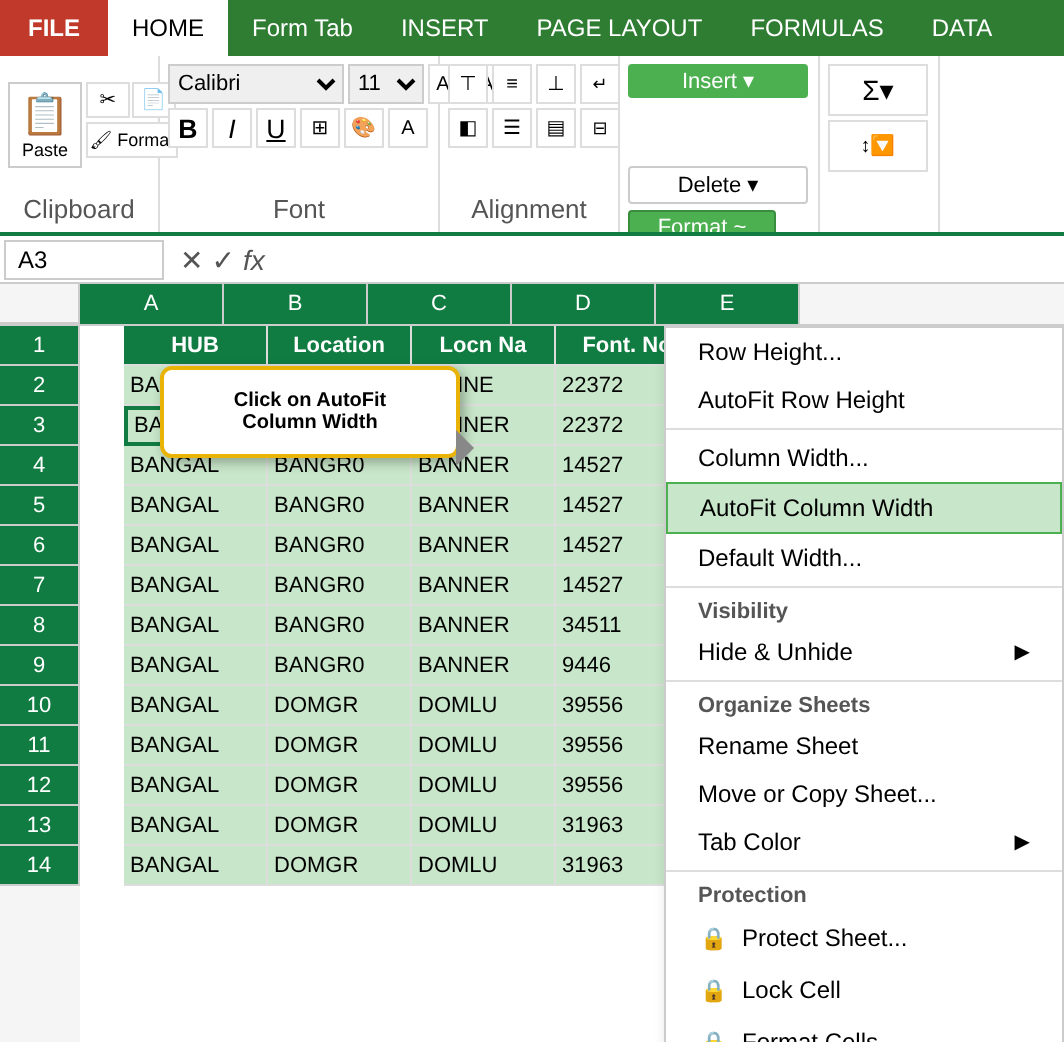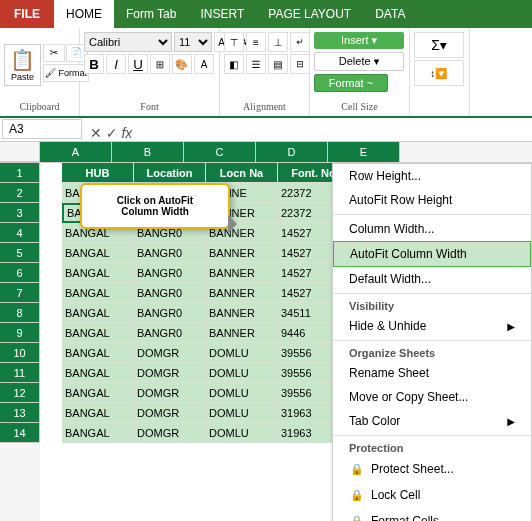--- a/index.html
+++ b/index.html
@@ -5,21 +5,21 @@
     * { box-sizing: border-box; margin: 0; padding: 0; }
     body { font-family: 'Segoe UI', Arial, sans-serif; font-size: 12px; background: #fff; width: 532px; height: 521px; overflow: hidden; }
 
     
     .tab-bar { display: flex; background: #2e7d32; height: 28px; align-items: stretch; }
     .tab-file { background: #c0392b; color: #fff; font-weight: bold; padding: 0 14px; display: flex; align-items: center; font-size: 12px; cursor: pointer; }
     .tab-item { color: #fff; padding: 0 12px; display: flex; align-items: center; font-size: 12px; cursor: pointer; }
     .tab-item.active { background: #fff; color: #000; }
 
     
-    .formula-bar { display: flex; align-items: flex-end; border-bottom: 1px solid #ccc; height: 24px; background: #fff; }
+    .formula-bar { display: flex; align-items: center; border-bottom: 1px solid #ccc; height: 24px; background: #fff; }
     .name-box { width: 80px; border-right: 1px solid #ccc; padding: 2px 6px; font-size: 12px; border: 1px solid #ccc; margin: 2px; }
     .formula-icons { display: flex; align-items: center; gap: 4px; padding: 0 6px; color: #555; font-size: 14px; }
     .formula-content { flex: 1; padding: 2px 4px; font-size: 12px; }
 
     
     .sheet-container { display: flex; flex-direction: column; height: calc(521px - 28px - 90px - 24px); }
 
     
     .col-header-row { display: flex; background: #f5f5f5; border-bottom: 1px solid #ccc; }
     .corner-cell { width: 40px; min-width: 40px; height: 20px; border-right: 1px solid #ccc; border-bottom: 1px solid #ccc; background: #f5f5f5; }
@@ -47,32 +47,33 @@
     .menu-item { padding: 5px 16px; cursor: pointer; display: flex; align-items: center; gap: 6px; white-space: nowrap; }
     .menu-item.highlighted { background: #c8e6c9; border: 1px solid #4caf50; }
     .menu-separator { border-top: 1px solid #ddd; margin: 2px 0; }
     .menu-item .arrow { margin-left: auto; font-size: 10px; }
     .menu-section { padding: 4px 16px 2px; font-size: 11px; color: #555; font-weight: bold; }
     .menu-item .icon { width: 16px; height: 16px; display: inline-flex; align-items: center; justify-content: center; font-size: 11px; }
 
     
     .ribbon-sections { display: flex; height: 90px; border-bottom: 2px solid #107c41; width: 100%; overflow: hidden; }
     .rsec { display: flex; flex-direction: column; border-right: 1px solid #ddd; padding: 4px; align-items: flex-start; }
-    .rsec-label { font-size: 10px; color: #555; align-self: center; margin-top: auto; padding-top: 4px; font-family: Liberation Serif, serif; }
+    .rsec-label { font-size: 13px; color: #555; align-self: center; margin-top: auto; padding-top: 4px; }
     .rsec-content { display: flex; align-items: center; gap: 3px; flex: 1; }
   </style>
 </head>
 <body>
 
 <div class="tab-bar">
   <div class="tab-file">FILE</div>
   <div class="tab-item active">HOME</div>
   <div class="tab-item">Form Tab</div>
   <div class="tab-item">INSERT</div>
   <div class="tab-item">PAGE LAYOUT</div>
+  <div class="tab-item">FORMULAS</div>
   <div class="tab-item">DATA</div>
 </div>
 
 <div class="ribbon-sections">
 
   <div class="rsec" style="width:80px;">
     <div class="rsec-content">
       <div style="display:flex;gap:2px;align-items:flex-start;">
         <div style="display:flex;flex-direction:column;align-items:center;border:1px solid #ccc;padding:3px 5px;cursor:pointer;background:#fff;">
           <span style="font-size:20px;">📋</span>
@@ -128,21 +129,21 @@
         <button style="width:20px;height:20px;border:1px solid #ddd;background:#fff;font-size:10px;cursor:pointer;">▤</button>
         <button style="width:20px;height:20px;border:1px solid #ddd;background:#fff;font-size:9px;cursor:pointer;">⊟</button>
       </div>
     </div>
     <div class="rsec-label">Alignment</div>
   </div>
 
   <div class="rsec" style="width:100px;">
     <div class="rsec-content" style="flex-direction:column;gap:3px;align-items:flex-start;">
       <button style="background:#4caf50;color:#fff;border:none;padding:2px 8px;font-size:11px;cursor:pointer;border-radius:2px;width:90px;">Insert ▾</button>
-      <button style="background:#fff;color:#000;border:1px solid #ccc;padding:2px 8px;font-size:11px;cursor:pointer;border-radius:2px;width:90px;">Delete ▾</button>
+      <button style="background:#fff;color:#000;border:1px solid #ccc;padding:2px 8px;font-size:11px;cursor:pointer;border-radius:2px;width:90px;margin-top:31px;">Delete ▾</button>
       <button style="background:#4caf50;color:#fff;border:1px solid #388e3c;padding:2px 8px;font-size:11px;cursor:pointer;border-radius:2px;width:74px;">Format ~</button>
     </div>
     <div class="rsec-label">Cell Size</div>
   </div>
 
   <div class="rsec" style="width:60px;">
     <div class="rsec-content" style="flex-direction:column;gap:2px;">
       <button style="width:50px;height:26px;border:1px solid #ddd;background:#fff;font-size:14px;cursor:pointer;">Σ▾</button>
       <button style="width:50px;height:26px;border:1px solid #ddd;background:#fff;font-size:10px;cursor:pointer;">↕🔽</button>
     </div>

